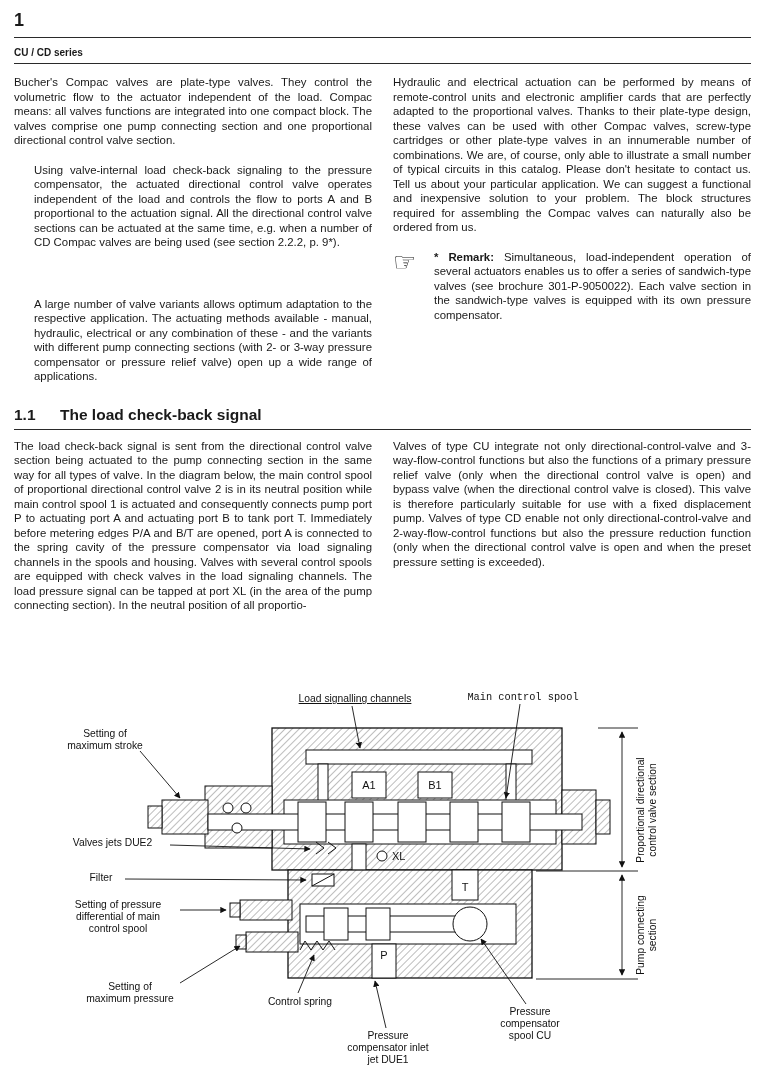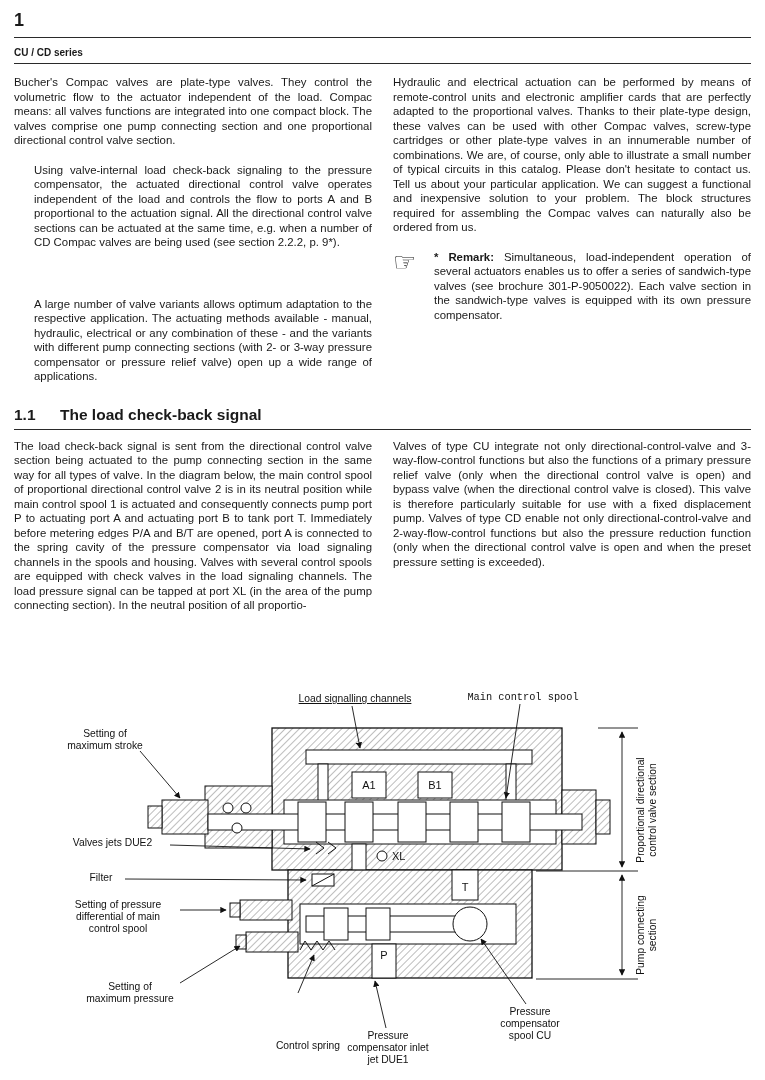--- a/index.html
+++ b/index.html
@@ -183,21 +183,21 @@
     <div class="dlabel" style="left:455px; top:3px; width:136px;font-family:Liberation Mono, monospace;">Main control spool</div>
     <div class="dlabel" style="left:50px; top:40px; width:110px;">Setting of
 maximum stroke</div>
     <div class="dlabel" style="left:55px; top:149px; width:115px;">Valves jets DUE2</div>
     <div class="dlabel" style="left:78px; top:184px; width:46px;">Filter</div>
     <div class="dlabel" style="left:58px; top:203px; width:120px;margin-top:8px;">Setting of pressure
 differential of main
 control spool</div>
     <div class="dlabel" style="left:68px; top:293px; width:124px;">Setting of
 maximum pressure</div>
-    <div class="dlabel" style="left:256px; top:308px; width:104px;margin-top:44px;">Control spring</div>
+    <div class="dlabel" style="left:248px; top:308px; width:104px;">Control spring</div>
     <div class="dlabel" style="left:330px; top:342px; width:116px;">Pressure
 compensator inlet
 jet DUE1</div>
     <div class="dlabel" style="left:478px; top:318px; width:104px;">Pressure
 compensator
 spool CU</div>
     <div class="dlabel rot" style="left:573px; top:109px; width:150px; height:26px;">Proportional directional
 control valve section</div>
     <div class="dlabel rot" style="left:588px; top:234px; width:120px; height:26px;">Pump connecting
 section</div>

